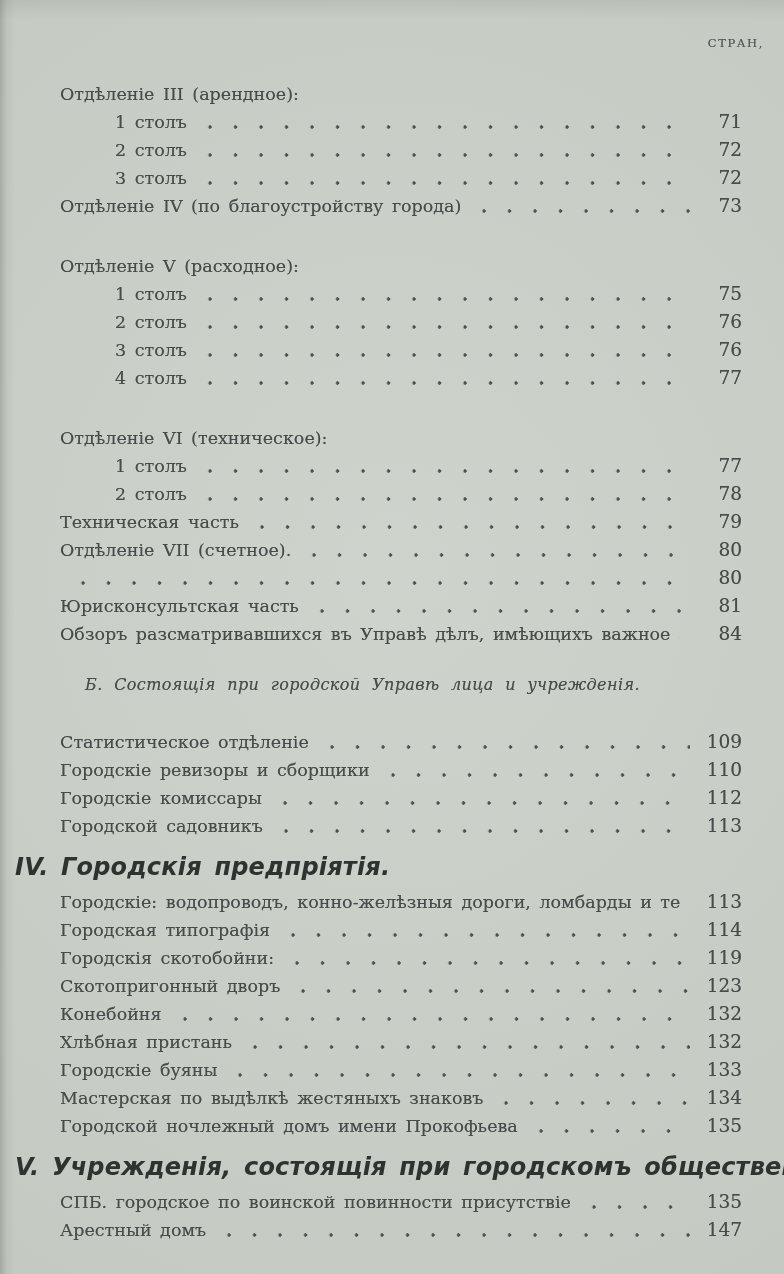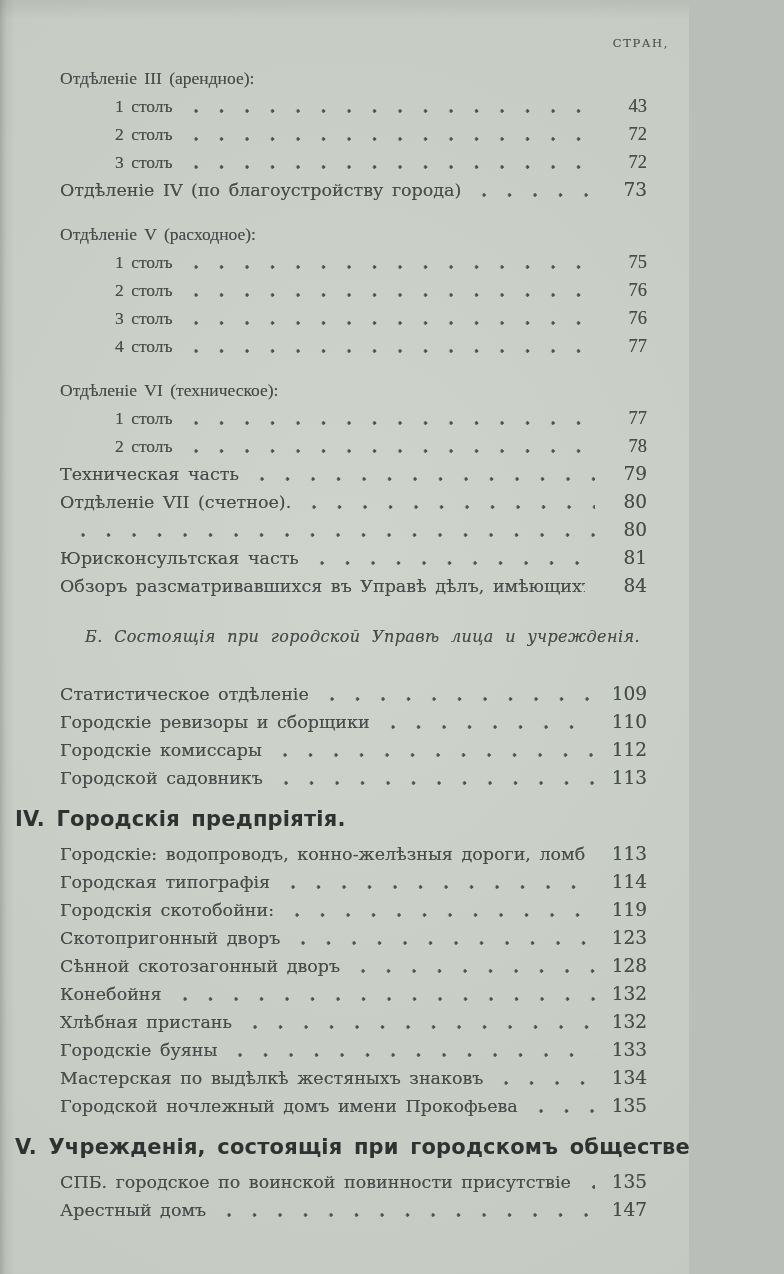--- a/index.html
+++ b/index.html
@@ -8,29 +8,28 @@
     --ink-bold:#2e3230;
     --dots:#4e524f;
   }
   html,body{margin:0;padding:0;}
   body{
     width:784px;height:1274px;overflow:hidden;
     background:#b9bfb8;
     font-family:"DejaVu Serif", serif;
   }
   .page{
-    position:relative;width:681px;height:1274px;overflow:hidden;
+    position:relative;width:784px;height:1274px;overflow:hidden;
     color:var(--ink);
     background:
       linear-gradient(180deg, rgba(30,32,28,0.08) 0, rgba(30,32,28,0) 20px),
       linear-gradient(90deg, rgba(35,38,33,0.20) 0, rgba(35,38,33,0.06) 6px, rgba(35,38,33,0) 15px),
       radial-gradient(ellipse 120% 80% at 50% 45%, rgba(255,255,255,0.06), rgba(20,22,18,0.05)),
       var(--paper);
     text-shadow:0 0 0.6px rgba(70,74,72,0.55);
-    padding-left:8px;
   }
   .col-header{
     position:absolute;top:36px;right:20px;
     font-size:11.5px;letter-spacing:1.6px;color:#51565300;
     color:#545955;
   }
   .toc{
     position:absolute;left:0;top:0;right:0;
     padding:48px 42px 0 60px;
     font-size:17.5px;word-spacing:3px;
@@ -44,46 +43,46 @@
     flex:1 1 auto;min-width:0;height:28px;align-self:stretch;
     margin:0 6px 0 10px;
     background-image:radial-gradient(circle at 13px 19px, var(--dots) 1.5px, rgba(0,0,0,0) 1.9px);
     background-size:25.5px 28px;
     background-repeat:repeat-x;
   }
   .row .spacer{flex:1 1 auto;min-width:0;margin:0 6px 0 10px;}
   .row .pg{flex:0 0 auto;width:46px;text-align:right;font-size:18.5px;}
   .row.sub{padding-left:55px;}
   .ghead{height:28px;line-height:28px;}
-  .group{margin-top:16px;font-family:Liberation Serif, serif;}
+  .group{margin-top:32px;}
   .sec-italic{
     font-style:italic;font-size:16px;height:34px;line-height:34px;
     margin:20px 0 26px 25px;letter-spacing:0.4px;word-spacing:6px;
     white-space:nowrap;
   }
   .sec-bold{
     font-family:"DejaVu Sans", sans-serif;font-weight:bold;
     color:var(--ink-bold);
-    font-size:21px;height:30px;line-height:30px;
+    font-size:24px;height:30px;line-height:30px;
     margin:12px 0 6px -45px;letter-spacing:0.2px;word-spacing:4px;
-    white-space:nowrap;text-shadow:none;
+    white-space:nowrap;text-shadow:none;font-style:italic;
   }
 </style>
 </head>
 <body>
 
 <div class="page">
   <div class="col-header">СТРАН,</div>
   <div id="toc" class="toc">
       <div class="group">
         <div class="ghead">Отдѣленіе III (арендное):</div>
         <div class="row sub">
           <span class="lbl">1 столъ</span>
           <span class="dots"></span>
-          <span class="pg">43</span>
+          <span class="pg">71</span>
         </div>
         <div class="row sub">
           <span class="lbl">2 столъ</span>
           <span class="dots"></span>
           <span class="pg">72</span>
         </div>
         <div class="row sub">
           <span class="lbl">3 столъ</span>
           <span class="dots"></span>
           <span class="pg">72</span>
@@ -188,25 +187,20 @@
       </div>
       <div class="row">
         <span class="lbl">Городскія скотобойни:</span>
         <span class="dots"></span>
         <span class="pg">119</span>
       </div>
       <div class="row">
         <span class="lbl">Скотопригонный дворъ</span>
         <span class="dots"></span>
         <span class="pg">123</span>
-      </div>
-      <div class="row">
-        <span class="lbl">Сѣнной скотозагонный дворъ</span>
-        <span class="dots"></span>
-        <span class="pg">128</span>
       </div>
       <div class="row">
         <span class="lbl">Конебойня</span>
         <span class="dots"></span>
         <span class="pg">132</span>
       </div>
       <div class="row">
         <span class="lbl">Хлѣбная пристань</span>
         <span class="dots"></span>
         <span class="pg">132</span>

